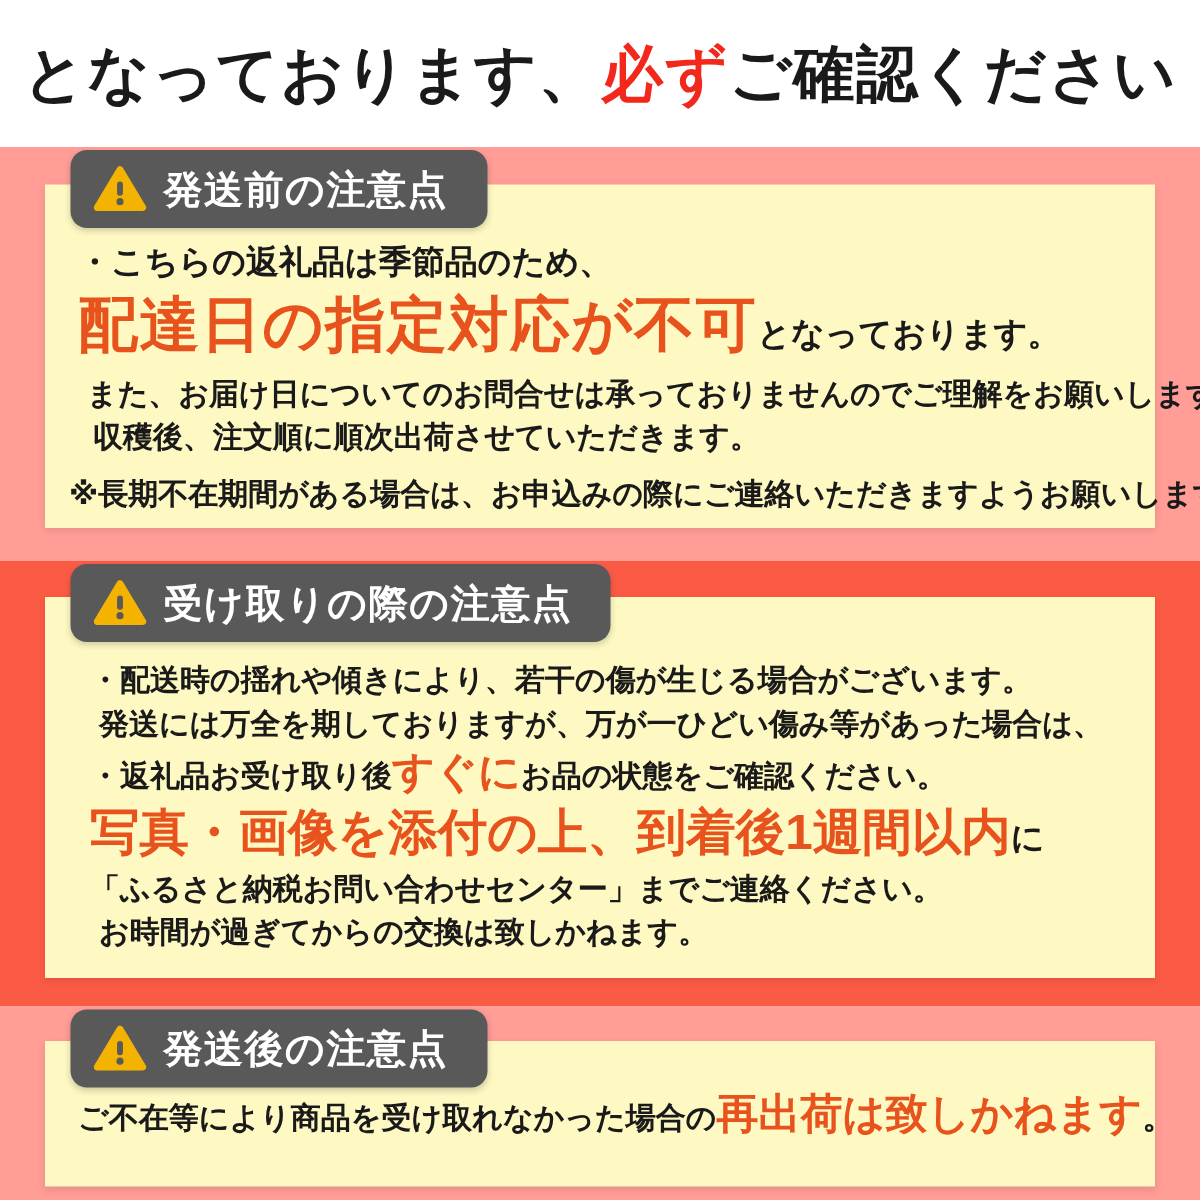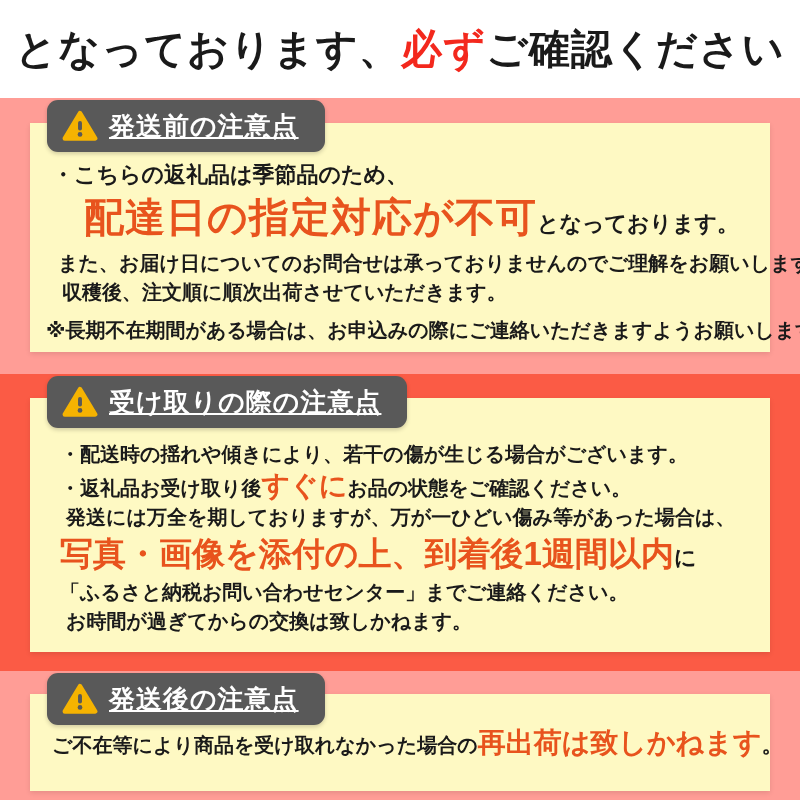--- a/index.html
+++ b/index.html
@@ -35,33 +35,32 @@
   .card-1{padding:36px 20px 0 22px;}
   .card-2{padding:42px 20px 0 30px;}
   .card-3{padding:34px 20px 0 22px;}
 
   .badge{
     position:absolute;top:2px;left:47px;height:52px;
     background:var(--badge_gray);color:#fff;border-radius:11px;
     display:flex;align-items:center;gap:11px;padding:0 26px 0 15px;
     font-size:26px;font-weight:800;letter-spacing:1px;white-space:nowrap;
     box-shadow:0 2px 4px rgba(0,0,0,0.18);
-    text-decoration:underline;
   }
   .warn{width:36px;height:32px;flex:0 0 auto;display:block;}
 
   .ln{font-weight:700;line-height:1.45;white-space:nowrap;}
   .t22{font-size:22px;}
   .t20{font-size:20px;}
   .em-xl{color:var(--emphasis_orange);font-weight:900;font-size:40px;line-height:1.15;letter-spacing:1px;}
   .em-lg{color:var(--emphasis_orange);font-weight:900;font-size:33px;line-height:1.15;}
   .em-md{color:var(--emphasis_orange);font-weight:900;font-size:28px;line-height:1.1;}
   .em-s3{color:var(--emphasis_orange);font-weight:900;font-size:28px;line-height:1.1;}
 
-  .s1-l2{margin-top:3px;margin-bottom:9px;margin-left:32px;}
+  .s1-l2{margin-top:3px;margin-bottom:9px;}
   .ind6{margin-left:6px;}
   .ind10{margin-left:10px;}
   .kome{margin-left:-6px;margin-top:9px;}
   .s2-l2{margin-top:2px;}
   .s2-l4{margin-top:3px;margin-bottom:4px;}
 </style>
 </head>
 <body>
 
 <div class="title">
@@ -94,24 +93,24 @@
   <div class="badge">
     <svg class="warn" viewBox="0 0 64 56">
       <path d="M32 5 L59 50 L5 50 Z" fill="var(--warning_yellow)" stroke="var(--warning_yellow)" stroke-width="8" stroke-linejoin="round"></path>
       <rect x="28.5" y="19" width="7" height="17" rx="3.5" fill="var(--badge_gray)"></rect>
       <circle cx="32" cy="43" r="4.2" fill="var(--badge_gray)"></circle>
     </svg>
     <span>受け取りの際の注意点</span>
   </div>
   <div class="card card-2">
     <div class="ln t20">・配送時の揺れや傾きにより、若干の傷が生じる場合がございます。</div>
+    <div class="ln t20 ind6">発送には万全を期しておりますが、万が一ひどい傷み等があった場合は、</div>
     <div class="ln s2-l2">
       <span class="t20">・返礼品お受け取り後</span><span class="em-md">すぐに</span><span class="t20">お品の状態をご確認ください。</span>
     </div>
-    <div class="ln t20 ind6">発送には万全を期しておりますが、万が一ひどい傷み等があった場合は、</div>
     <div class="ln s2-l4">
       <span class="em-lg">写真・画像を添付の上、到着後1週間以内</span><span class="t22">に</span>
     </div>
     <div class="ln t20">「ふるさと納税お問い合わせセンター」までご連絡ください。</div>
     <div class="ln t20 ind6">お時間が過ぎてからの交換は致しかねます。</div>
   </div>
 </div>
 
 <div class="frame frame-pink frame-3">
   <div class="badge">

